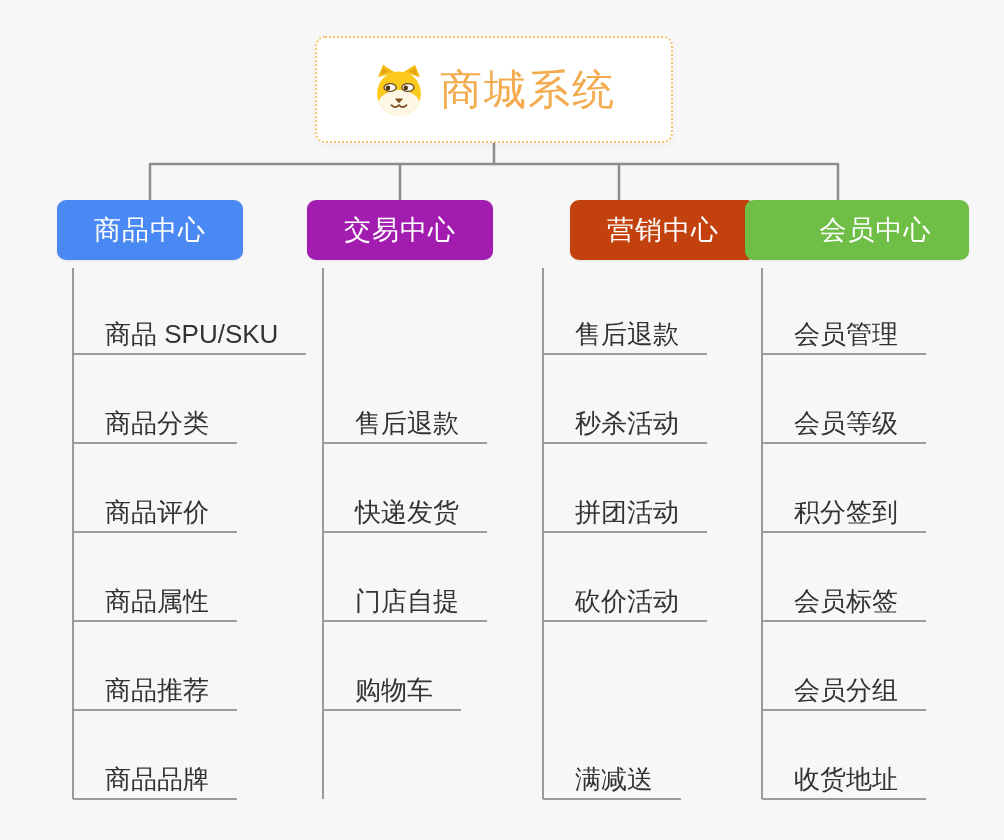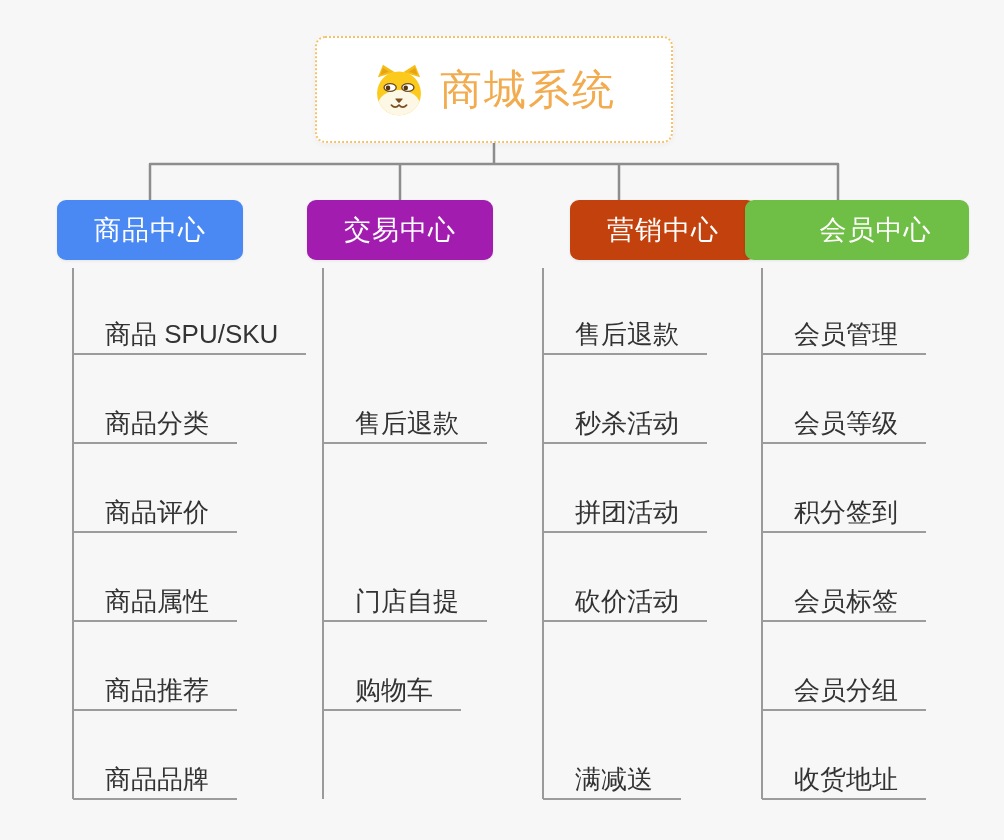--- a/index.html
+++ b/index.html
@@ -106,20 +106,21 @@
   </div>
 
   <div class="child c0 r0"><span>商品 SPU/SKU</span></div>
   <div class="child c0 r1"><span>商品分类</span></div>
   <div class="child c0 r2"><span>商品评价</span></div>
   <div class="child c0 r3"><span>商品属性</span></div>
   <div class="child c0 r4"><span>商品推荐</span></div>
   <div class="child c0 r5"><span>商品品牌</span></div>
 
   <div class="child c1 r1"><span>售后退款</span></div>
+  <div class="child c1 r2"><span>快递发货</span></div>
   <div class="child c1 r3"><span>门店自提</span></div>
   <div class="child c1 r4"><span>购物车</span></div>
 
   <div class="child c2 r0"><span>售后退款</span></div>
   <div class="child c2 r1"><span>秒杀活动</span></div>
   <div class="child c2 r2"><span>拼团活动</span></div>
   <div class="child c2 r3"><span>砍价活动</span></div>
   <div class="child c2 r5"><span>满减送</span></div>
 
   <div class="child c3 r0"><span>会员管理</span></div>

